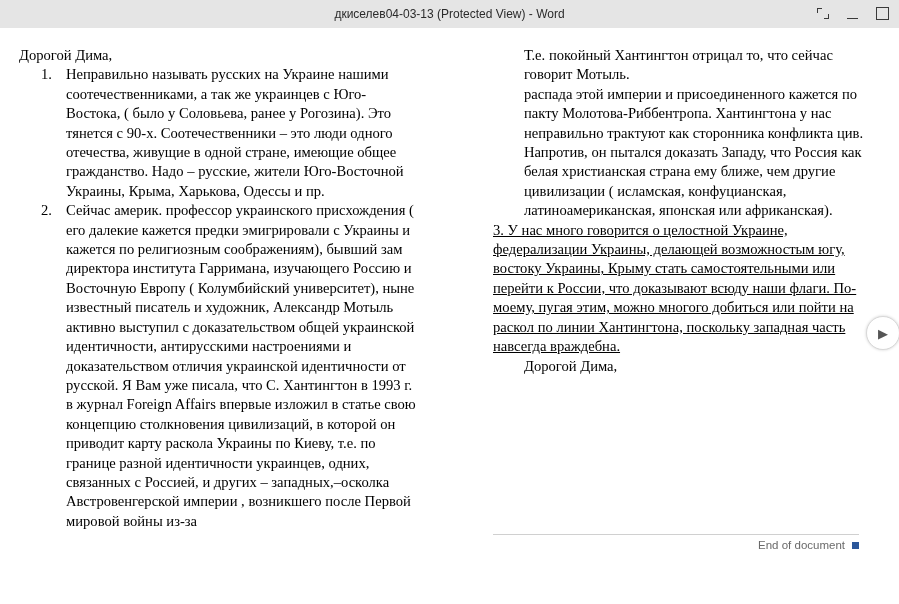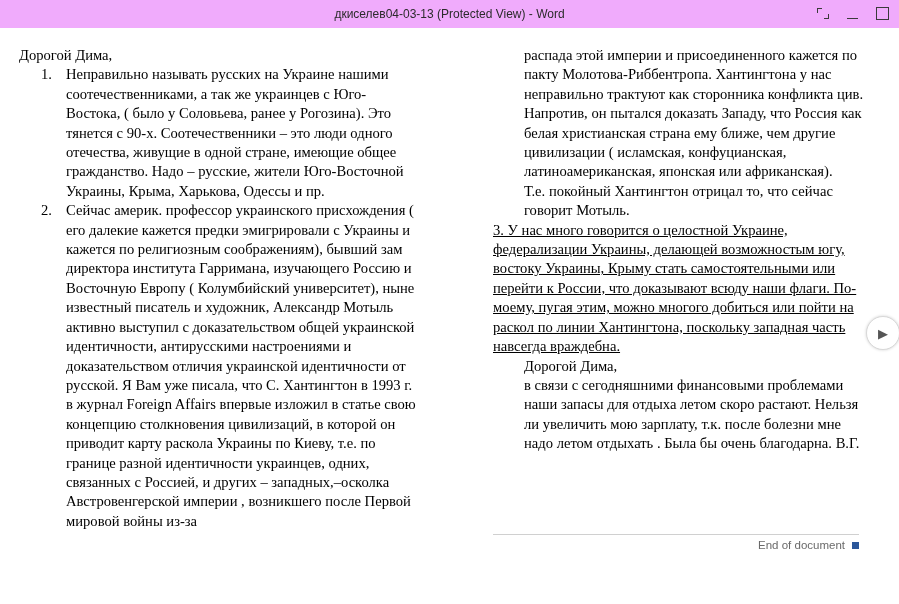--- a/index.html
+++ b/index.html
@@ -16,21 +16,21 @@
     position: relative;
   }
 
   
   .titlebar {
     height: 28px;
     display: flex;
     align-items: center;
     justify-content: center;
     position: relative;
-    background: #f0abfc;
+    background: #e5e5e5;
     font-family: "Liberation Sans", sans-serif;
     font-size: 12px;
     color: #2b2b2b;
   }
   .titlebar .title {
     white-space: nowrap;
   }
   .win-controls {
     position: absolute;
     right: 10px;
@@ -207,25 +207,24 @@
       <span>Неправильно называть русских на Украине нашими соотечественниками, а так же украинцев с Юго-Востока, ( было у Соловьева, ранее у Рогозина). Это тянется с 90-х. Соотечественники – это люди одного отечества, живущие в одной стране, имеющие общее гражданство. Надо – русские, жители Юго-Восточной Украины, Крыма, Харькова, Одессы и пр.</span>
     </div>
 
     <div class="li">
       <span class="num">2.</span>
       <span>Сейчас америк. профессор украинского присхождения ( его далекие кажется предки эмигрировали с Украины и кажется по религиозным соображениям), бывший зам директора института Гарримана, изучающего Россию и Восточную Европу ( Колумбийский университет), ныне известный писатель и художник, Александр Мотыль активно выступил с доказательством общей украинской идентичности, антирусскими настроениями  и доказательством отличия украинской идентичности от русской. Я Вам уже писала, что С. Хантингтон в 1993 г. в журнал Foreign Affairs впервые изложил в статье свою концепцию столкновения цивилизаций, в которой он приводит карту раскола Украины по Киеву, т.е. по границе разной идентичности украинцев, одних, связанных с Россией,  и других – западных,–осколка Австровенгерской империи , возникшего после Первой мировой войны из-за</span>
     </div>
   </div>
 
   <div class="col col-right">
+    <p class="para-ind">Т.е. покойный Хантингтон отрицал то, что сейчас говорит Мотыль.</p>
     <p class="para-ind">распада этой империи и  присоединенного кажется по пакту Молотова-Риббентропа. Хантингтона у нас неправильно трактуют как сторонника конфликта цив. Напротив, он пытался доказать Западу, что Россия как белая христианская страна ему ближе, чем другие цивилизации ( исламская, конфуцианская, латиноамериканская, японская или африканская).</p>
-    <p class="para-ind">Т.е. покойный Хантингтон отрицал то, что сейчас говорит Мотыль.</p>
     <p class="hang-3">3. У нас много говорится о целостной Украинe, федерализации Украины, делающей возможностым югу, востоку Украины, Крыму  стать самостоятельными или перейти к России, что доказывают всюду наши флаги. По-моему, пугая этим,  можно многого добиться или пойти на раскол по линии Хантингтона, поскольку западная часть навсегда враждебна.</p>
     <p class="para-ind" style="margin-top:0;">Дорогой Дима,</p>
-    <p class="para-ind">в связи с сегодняшними финансовыми проблемами наши запасы для отдыха летом скоро растают. Нельзя ли увеличить мою зарплату, т.к. после болезни мне надо летом отдыхать .  Была бы очень благодарна. В.Г.</p>
   </div>
 
   <div class="doc-end-rule"></div>
   <div class="doc-end">
     <span>End of document</span>
     <span class="sq"></span>
   </div>
 
   <div class="next-page">
     <span>▶</span>

